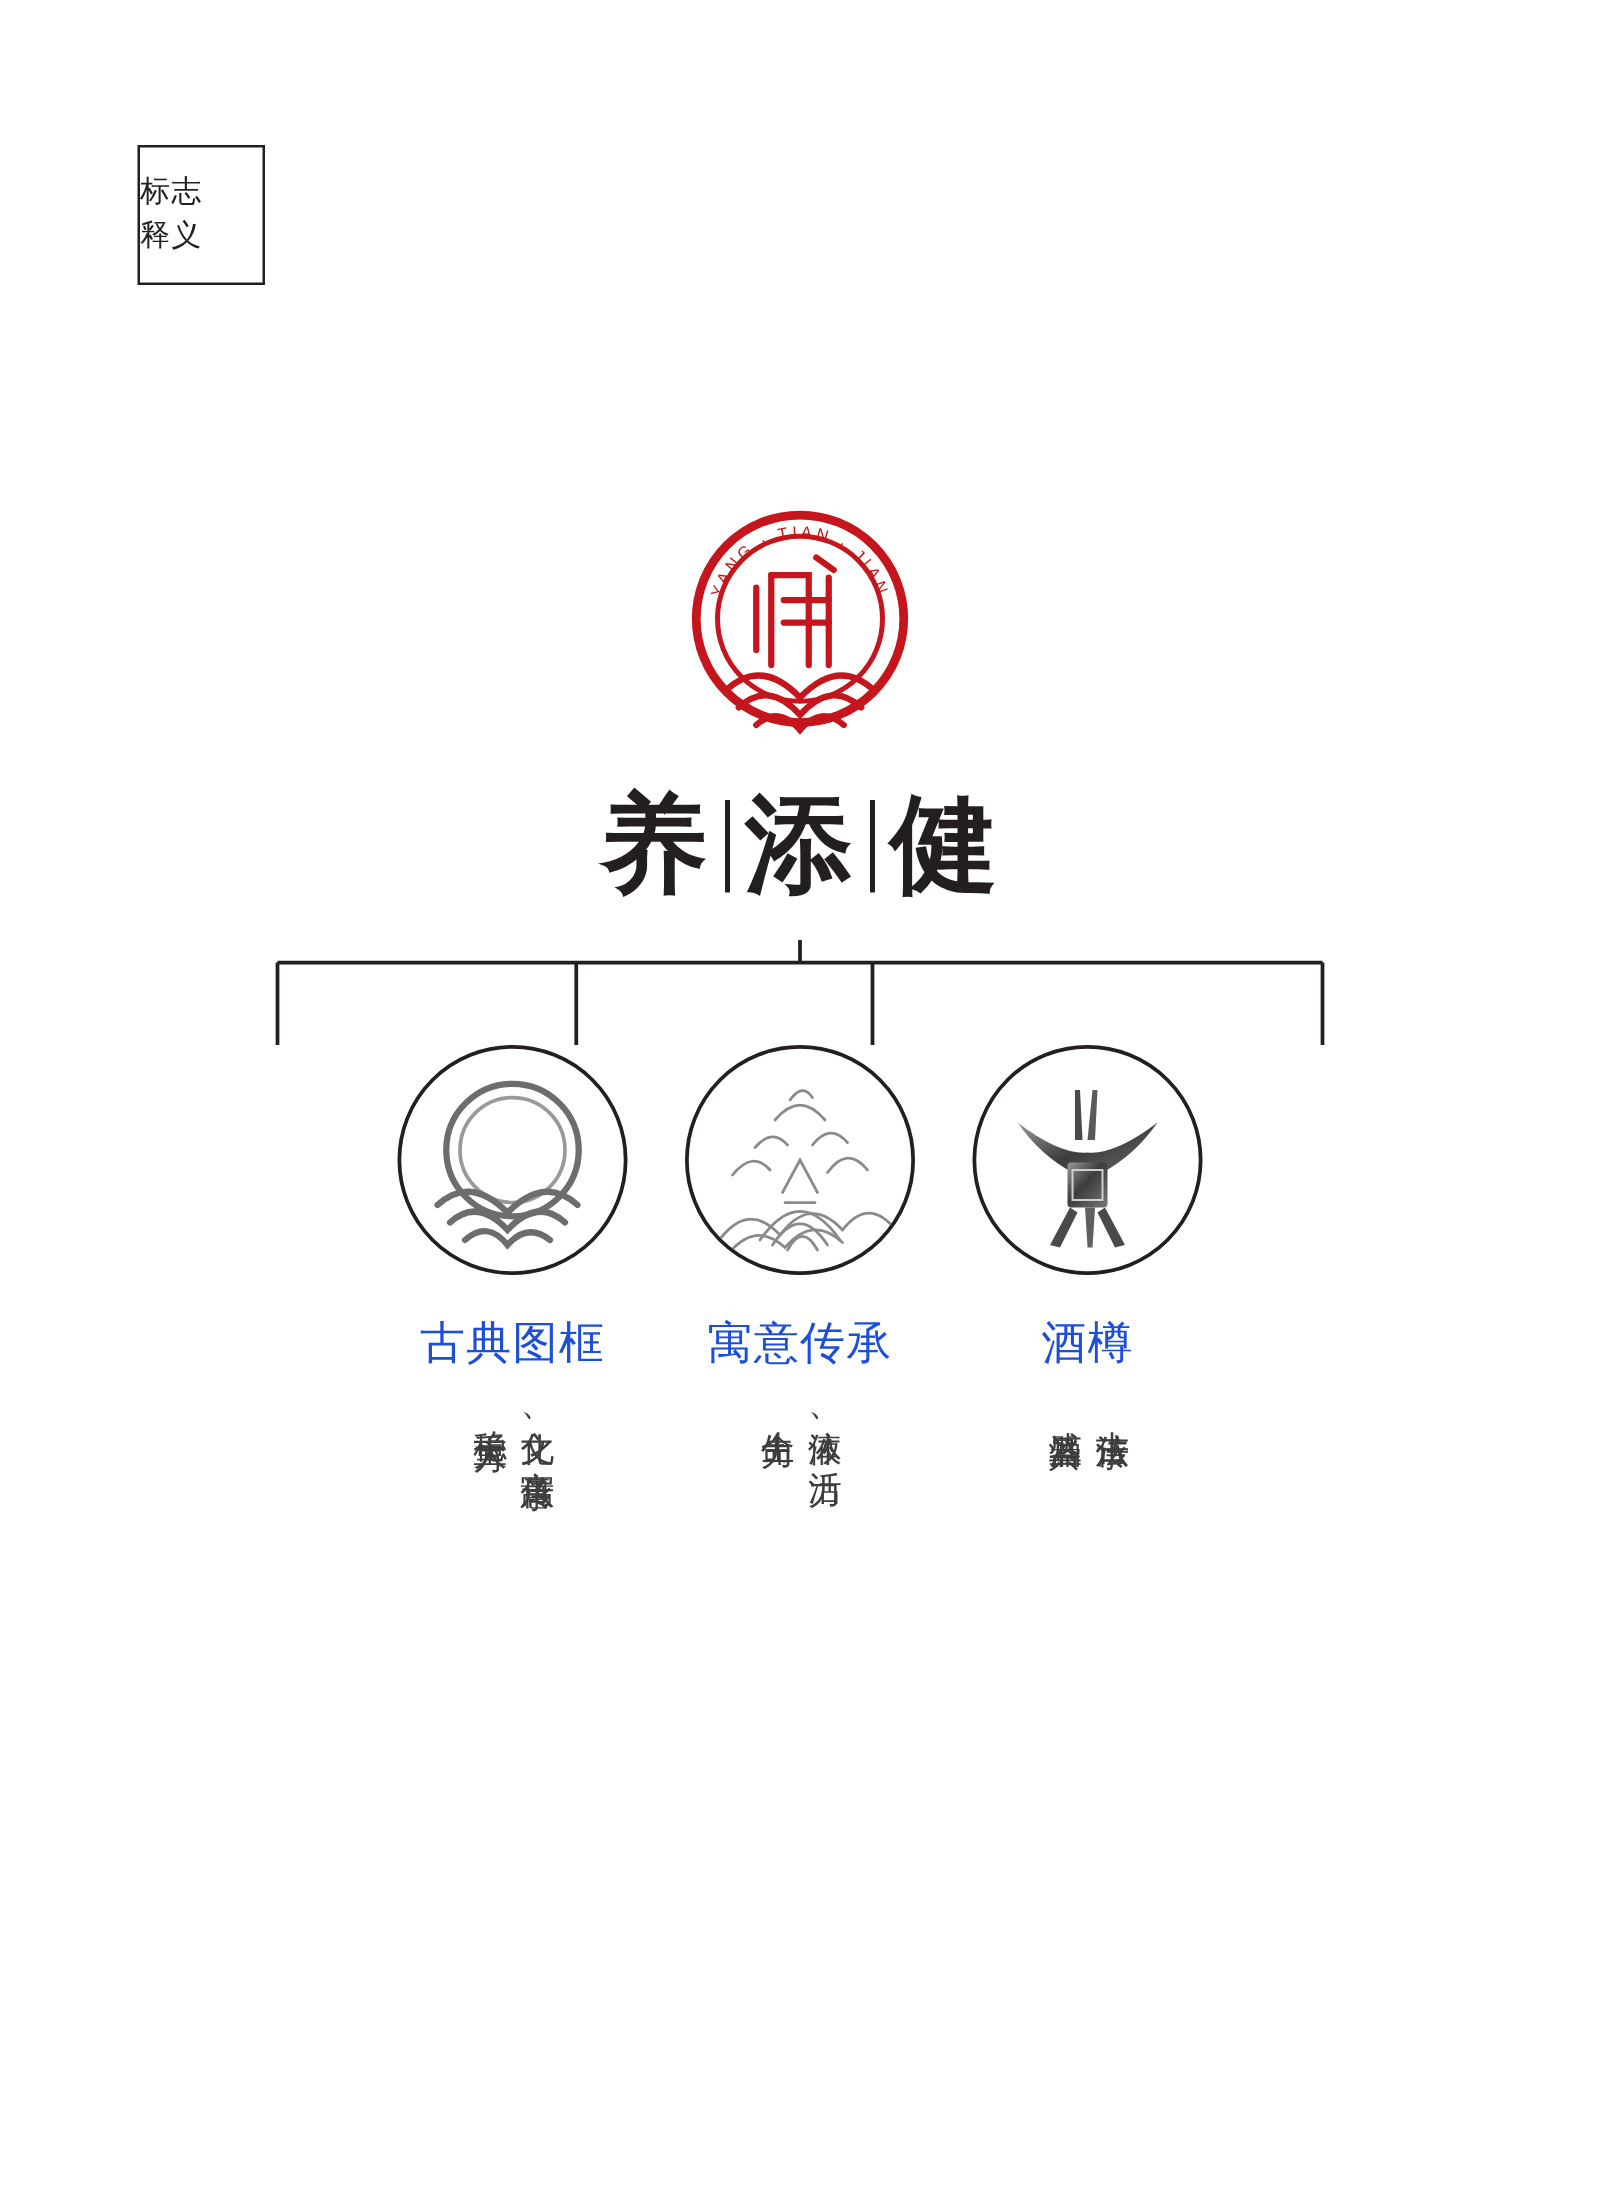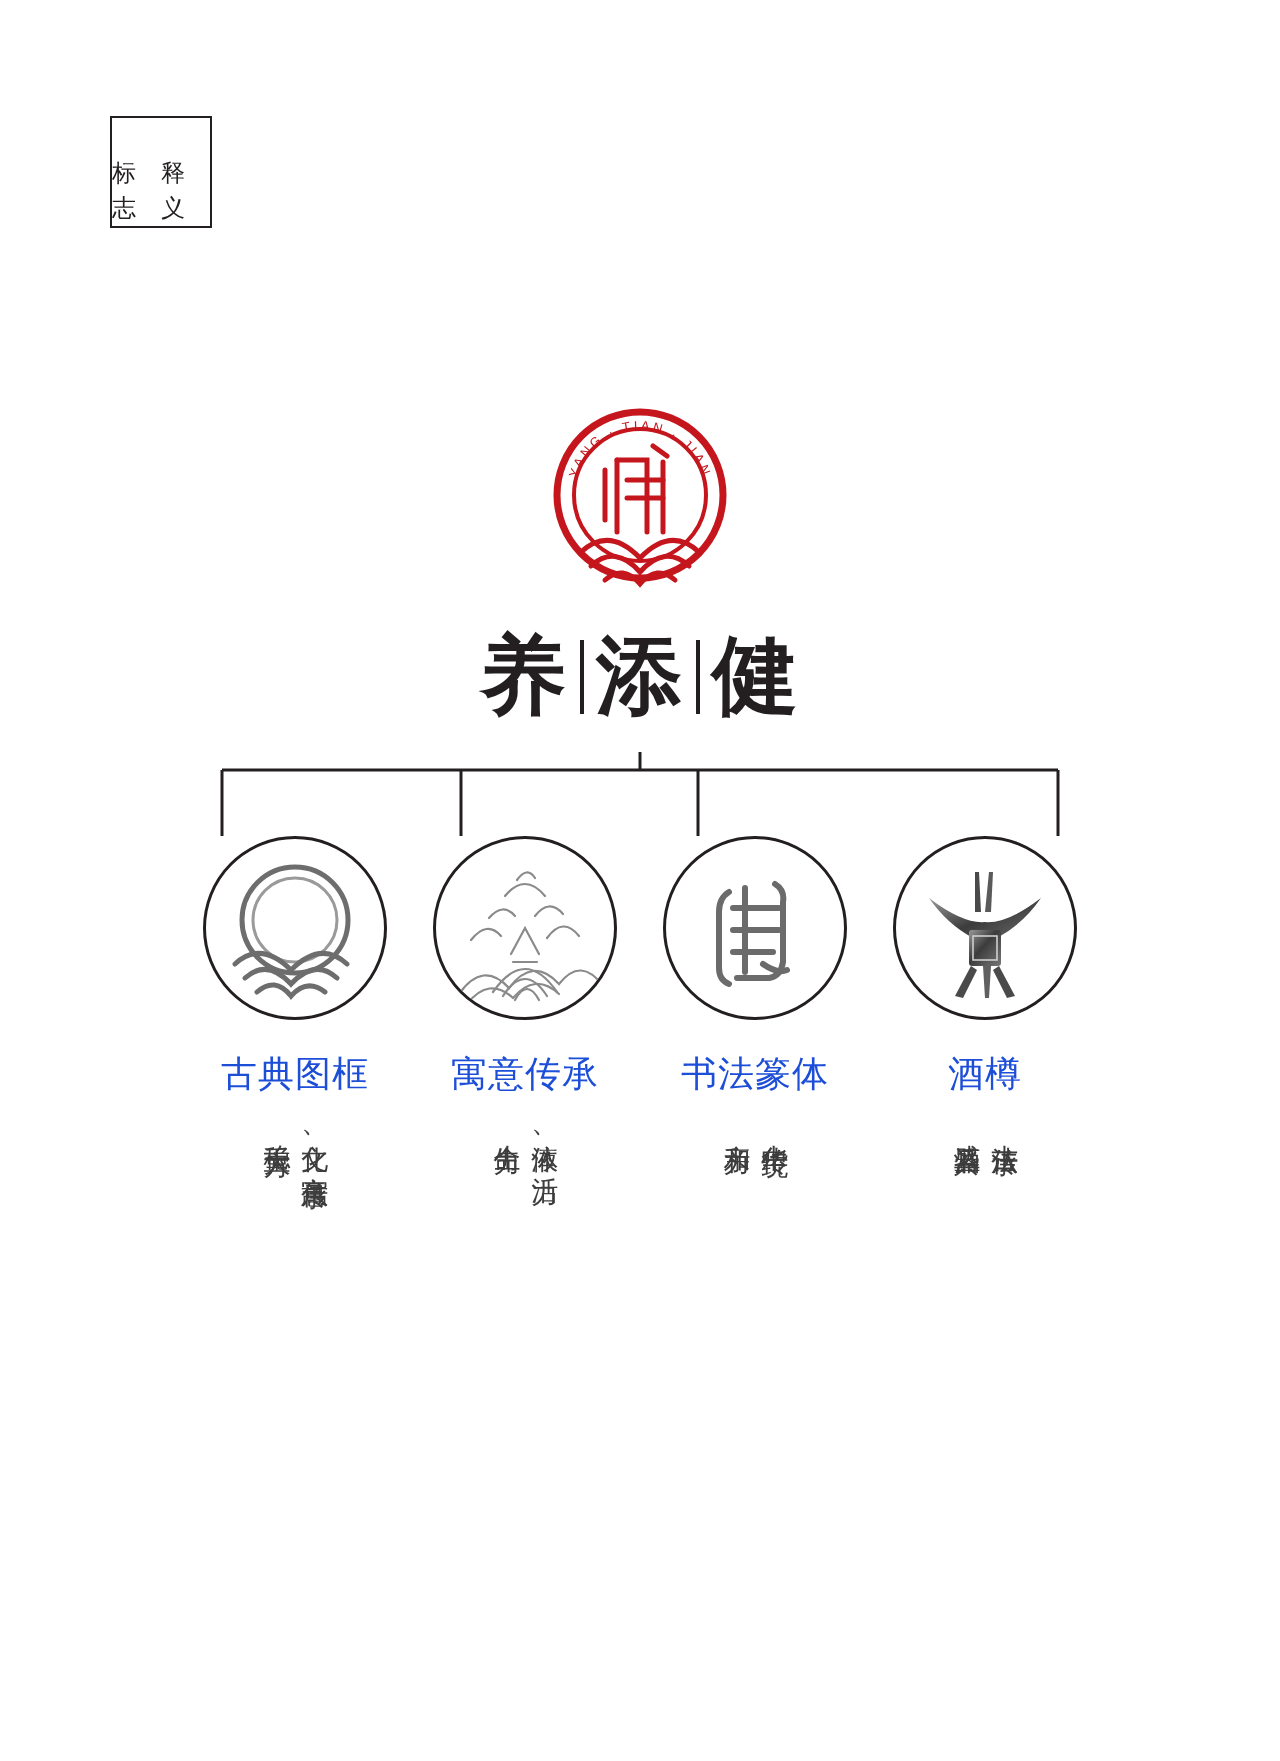--- a/index.html
+++ b/index.html
@@ -22,22 +22,22 @@
     left: 110px;
     top: 116px;
     display: flex;
     align-items: flex-start;
   }
   .header-badge {
     width: 98px;
     height: 108px;
     border: 2px solid #231f20;
     display: flex;
-    flex-direction: row;
-    align-items: flex-end;
+    flex-direction: column;
+    align-items: flex-start;
     justify-content: center;
     font-size: 24px;
     line-height: 1.45;
     letter-spacing: 1px;
     color: #231f20;
     flex: none;
   }
   .header-text {
     margin-left: 52px;
     width: 790px;
@@ -242,40 +242,20 @@
         </g>
       </svg>
     </div>
     <div class="col-title">寓意传承</div>
     <div class="col-desc">
       <span class="vline">液体、活力</span>
       <span class="vline">生命力</span>
     </div>
   </div>
 
-  <div class="col">
-    <div class="circle">
-      <svg width="168" height="168" viewBox="0 0 168 168" aria-hidden="true">
-        <g stroke="#6b6b6b" fill="none" stroke-width="6" stroke-linecap="round" stroke-linejoin="round">
-          <path d="M58 48 q-10 6 -10 20 l0 56 q0 12 10 16"></path>
-          <path d="M74 44 l0 84"></path>
-          <path d="M62 64 l46 0"></path>
-          <path d="M62 86 l46 0"></path>
-          <path d="M62 108 l40 0"></path>
-          <path d="M104 40 q10 6 8 18 l0 60 q-2 14 -14 16 l-32 0"></path>
-          <path d="M92 120 q14 10 24 6"></path>
-        </g>
-      </svg>
-    </div>
-    <div class="col-title">书法篆体</div>
-    <div class="col-desc">
-      <span class="vline">中华传统</span>
-      <span class="vline">亲和力</span>
-    </div>
-  </div>
 
   <div class="col">
     <div class="circle">
       <svg width="168" height="168" viewBox="0 0 168 168" aria-hidden="true">
         <defs>
           <linearGradient id="metal" x1="0" y1="0" x2="1" y2="1">
             <stop offset="0%" stop-color="#9a9a9a"></stop>
             <stop offset="45%" stop-color="#3c3c3c"></stop>
             <stop offset="100%" stop-color="#777"></stop>
           </linearGradient>

